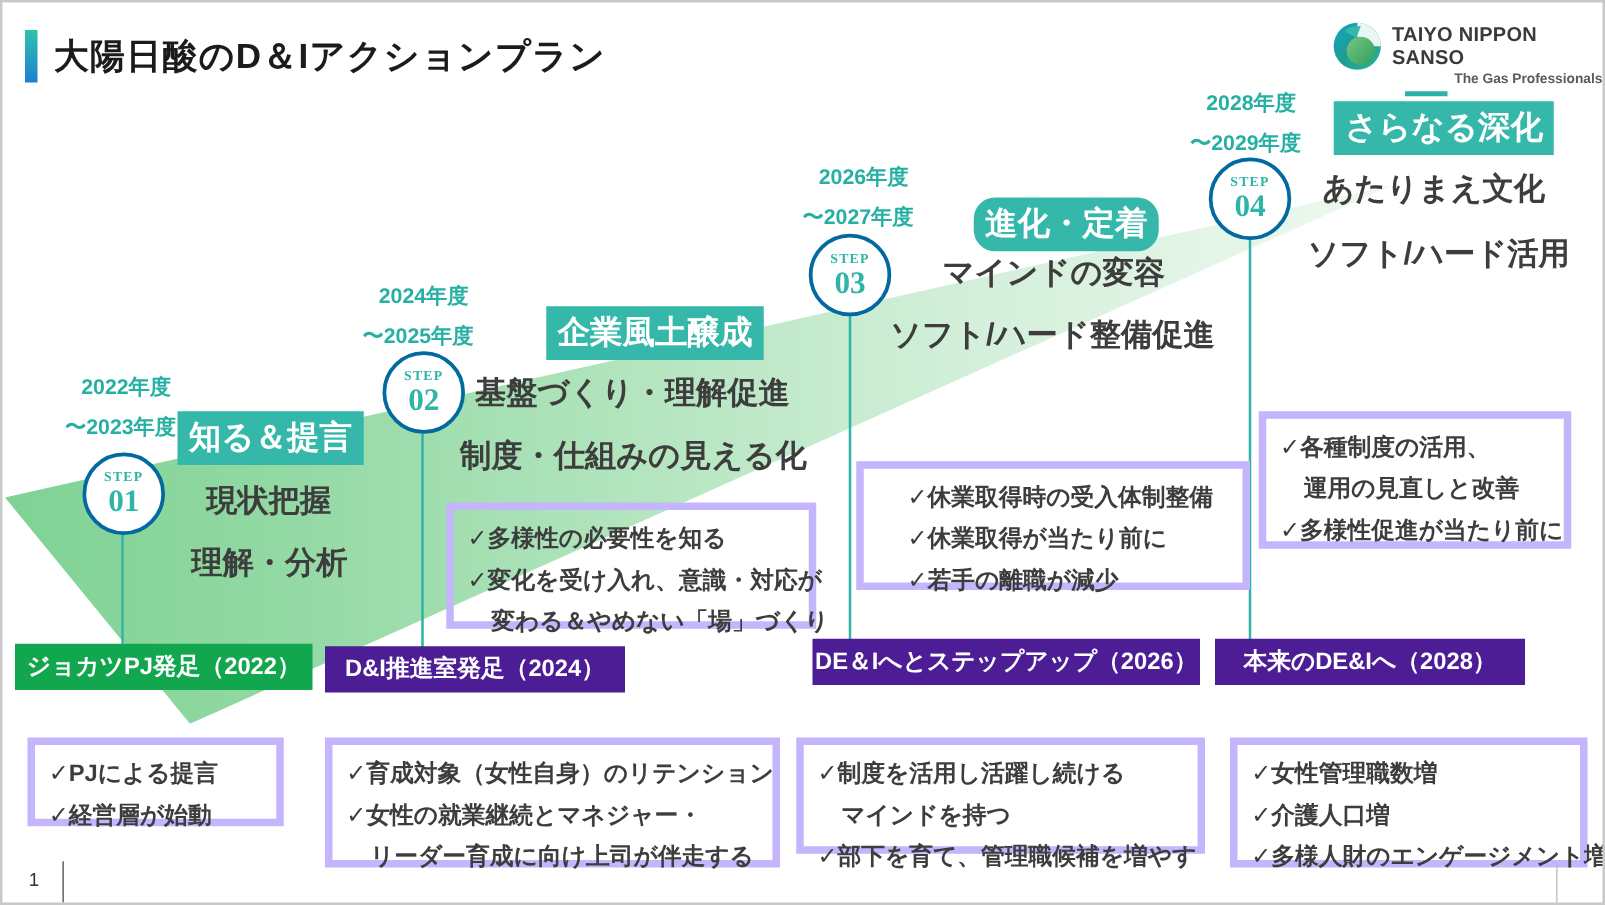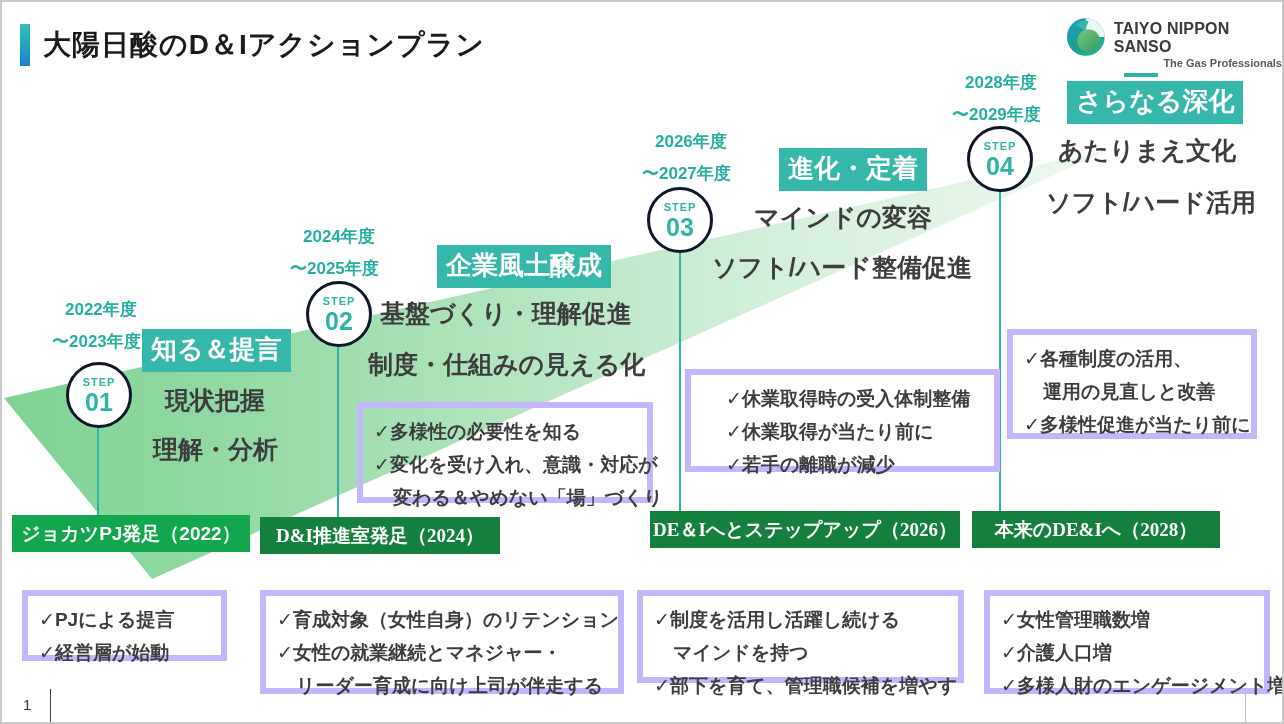--- a/index.html
+++ b/index.html
@@ -18,35 +18,35 @@
   .logo-underline{width:34px;height:4px;background:#2cb2a6;margin-top:3px;margin-left:10px;}
 
   
   .beam{left:0;top:0;width:1284px;height:724px;
     background:linear-gradient(to right,#7fd294 0%,#93d9a4 18%,#b4e5bf 40%,#d3efda 60%,#e6f6e9 78%,rgba(240,250,242,0.25) 100%);
     clip-path:polygon(2px 396px,1112px 146px,150px 577px);}
 
   
   .years{font-size:17px;font-weight:bold;color:#26b0a3;line-height:32px;white-space:nowrap;}
   .years .y1{padding-left:13px;}
-  .step-circle{width:66px;height:66px;border:3px solid #0f172a;border-radius:50%;background:#ffffff;box-sizing:border-box;text-align:center;}
+  .step-circle{width:66px;height:66px;border:3px solid #0369a1;border-radius:50%;background:#ffffff;box-sizing:border-box;text-align:center;font-family:Liberation Serif, serif;}
   .step-word{font-size:11px;font-weight:bold;color:#2fb4a7;letter-spacing:1px;margin-top:11px;line-height:12px;}
   .step-num{font-size:25px;font-weight:bold;color:#2fb4a7;line-height:28px;}
   .connector{width:2px;background:#2fb4a7;}
   .headline{background:#35b8aa;color:#ffffff;font-size:26px;font-weight:bold;padding:3px 9px 5px 9px;white-space:nowrap;}
   .step-line{font-size:25px;font-weight:bold;color:#3d3d3d;white-space:nowrap;}
 
   
   .check-box{border:6px solid #c4b5fd;background:transparent;box-sizing:border-box;padding:7px 11px;}
   .check-box .ln{font-size:19px;font-weight:bold;color:#3d3d3d;line-height:33px;white-space:nowrap;}
 
   
   .banner{height:37px;line-height:37px;text-align:center;color:#ffffff;font-size:19px;font-weight:bold;white-space:nowrap;box-sizing:border-box;}
   .banner.green{background:#12a64f;}
-  .banner.teal{background:#15803d;font-family:Liberation Serif, serif;}
+  .banner.teal{background:#4c1d95;}
 
   
   .page-number{left:21px;top:694px;font-size:15px;color:#333333;}
   .caret-line{left:48px;top:687px;width:1px;height:33px;background:#444444;}
   .stray-line{left:1243px;top:689px;width:1px;height:33px;background:#bbbbbb;}
 </style>
 </head>
 <body>
 
 <div class="slide">
@@ -111,21 +111,21 @@
   <div class="abs step-line" style="left:366px;top:346px;">制度・仕組みの見える化</div>
 
   <div class="abs years" style="left:640px;top:124px;">
     <div class="y1">2026年度</div>
     <div>〜2027年度</div>
   </div>
   <div class="abs step-circle" style="left:645px;top:185px;">
     <div class="step-word">STEP</div>
     <div class="step-num">03</div>
   </div>
-  <div class="abs headline" style="left:777px;top:146px;">進化・定着</div>
+  <div class="abs headline" style="left:777px;top:156px;border-radius:17px;">進化・定着</div>
   <div class="abs step-line" style="left:752px;top:199px;">マインドの変容</div>
   <div class="abs step-line" style="left:710px;top:249px;">ソフト/ハード整備促進</div>
 
   <div class="abs years" style="left:950px;top:65px;">
     <div class="y1">2028年度</div>
     <div>〜2029年度</div>
   </div>
   <div class="abs step-circle" style="left:965px;top:124px;">
     <div class="step-word">STEP</div>
     <div class="step-num">04</div>

